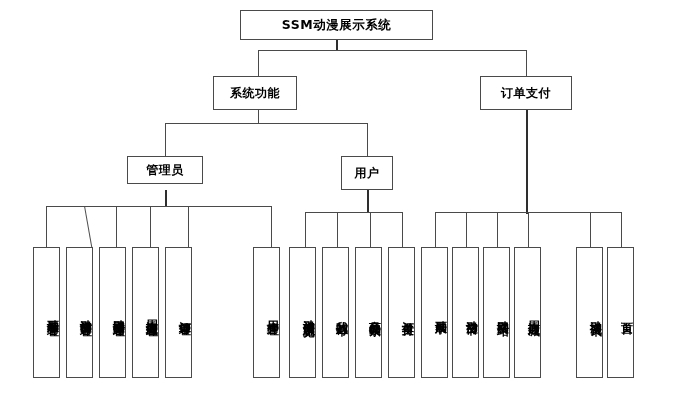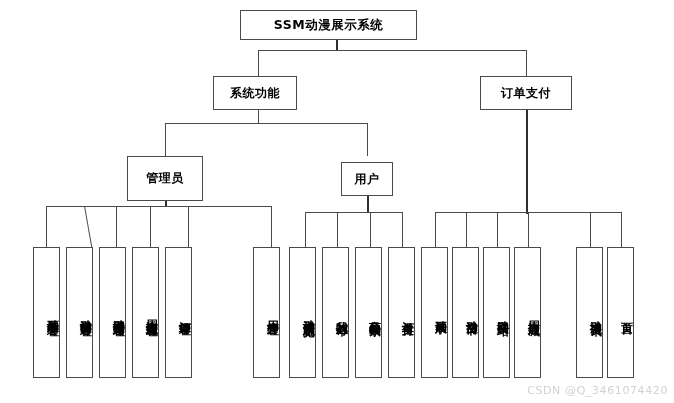--- a/index.html
+++ b/index.html
@@ -106,41 +106,40 @@
 
   <div class="line thick-v" style="left:526px; top:110px; height:104px;"></div>
   <div class="line h" style="left:435px; top:212px; width:186px;"></div>
   <div class="line v" style="left:435px; top:212px; height:35px;"></div>
   <div class="line v" style="left:466px; top:212px; height:35px;"></div>
   <div class="line v" style="left:497px; top:212px; height:35px;"></div>
   <div class="line v" style="left:528px; top:212px; height:35px;"></div>
   <div class="line v" style="left:590px; top:212px; height:35px;"></div>
   <div class="line v" style="left:621px; top:212px; height:35px;"></div>
 
-  <div class="node h root" style="left:240px; top:10px; width:177px; height:30px;">SSM动漫展示系统</div>
+  <div class="node h root" style="left:240px; top:10px; width:193px; height:30px;">SSM动漫展示系统</div>
 
   <div class="node h" style="left:213px; top:76px; width:84px; height:34px;">系统功能</div>
   <div class="node h" style="left:480px; top:76px; width:92px; height:34px;">订单支付</div>
 
-  <div class="node h" style="left:127px; top:156px; width:76px; height:45px;">管理员</div>
-  <div class="node h" style="left:341px; top:156px; width:52px; height:34px;margin-top:6px;">用户</div>
+  <div class="node h" style="left:127px; top:156px; width:76px; height:28px;">管理员</div>
+  <div class="node h" style="left:341px; top:156px; width:52px; height:34px;">用户</div>
 
   <div class="node v" style="left:33px; top:247px; width:27px; height:131px;">动画展示管理</div>
   <div class="node v" style="left:66px; top:247px; width:27px; height:131px;">动漫节日管理</div>
   <div class="node v" style="left:99px; top:247px; width:27px; height:131px;">动漫网站管理</div>
   <div class="node v" style="left:132px; top:247px; width:27px; height:131px;">周边商城管理</div>
   <div class="node v" style="left:165px; top:247px; width:27px; height:131px;">订单管理</div>
   <div class="node v" style="left:253px; top:247px; width:27px; height:131px;">用户管理</div>
 
   <div class="node v" style="left:289px; top:247px; width:27px; height:131px;">动漫信息浏览</div>
   <div class="node v" style="left:322px; top:247px; width:27px; height:131px;">我的订单</div>
   <div class="node v" style="left:355px; top:247px; width:27px; height:131px;">商品搜索</div>
   <div class="node v" style="left:388px; top:247px; width:27px; height:131px;">订单支付</div>
 
   <div class="node v" style="left:421px; top:247px; width:27px; height:131px;">动画展示</div>
   <div class="node v" style="left:452px; top:247px; width:27px; height:131px;">动漫节日</div>
   <div class="node v" style="left:483px; top:247px; width:27px; height:131px;">动漫网站</div>
   <div class="node v" style="left:514px; top:247px; width:27px; height:131px;">周边商城</div>
   <div class="node v" style="left:576px; top:247px; width:27px; height:131px;">动漫资讯</div>
   <div class="node v" style="left:607px; top:247px; width:27px; height:131px;">首页</div>
 
-  <div id="watermark">CSDN @Q_3461074420</div>
 </div>
 
 </body></html>

